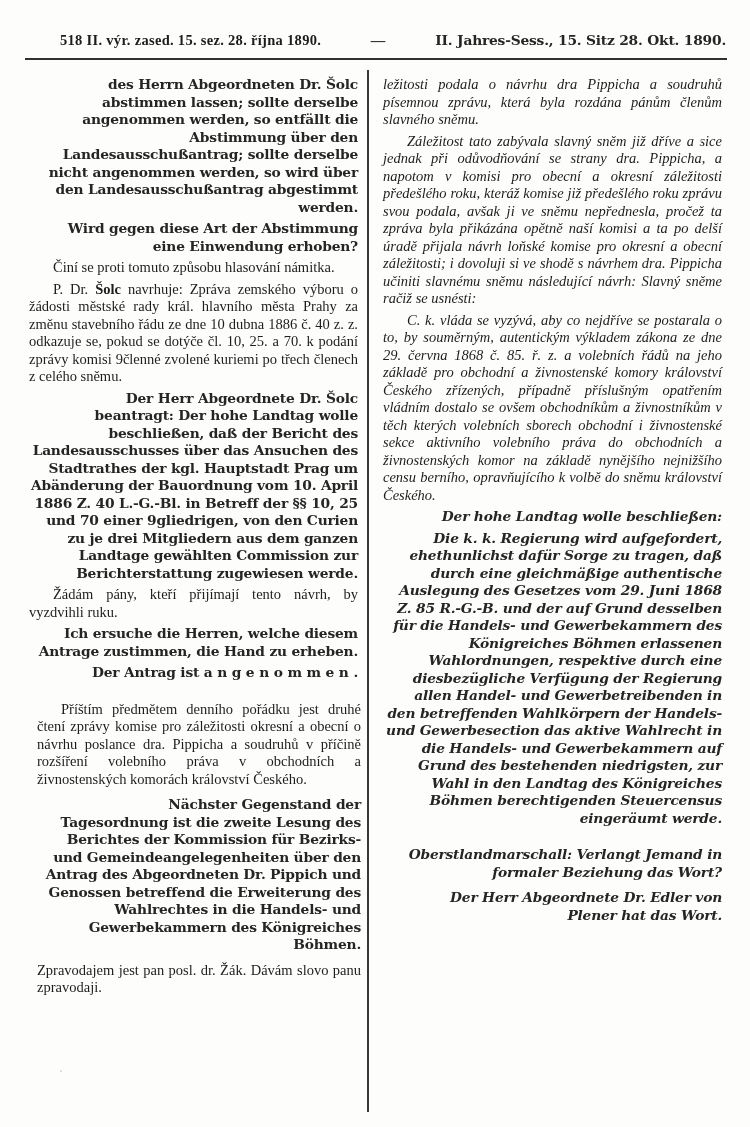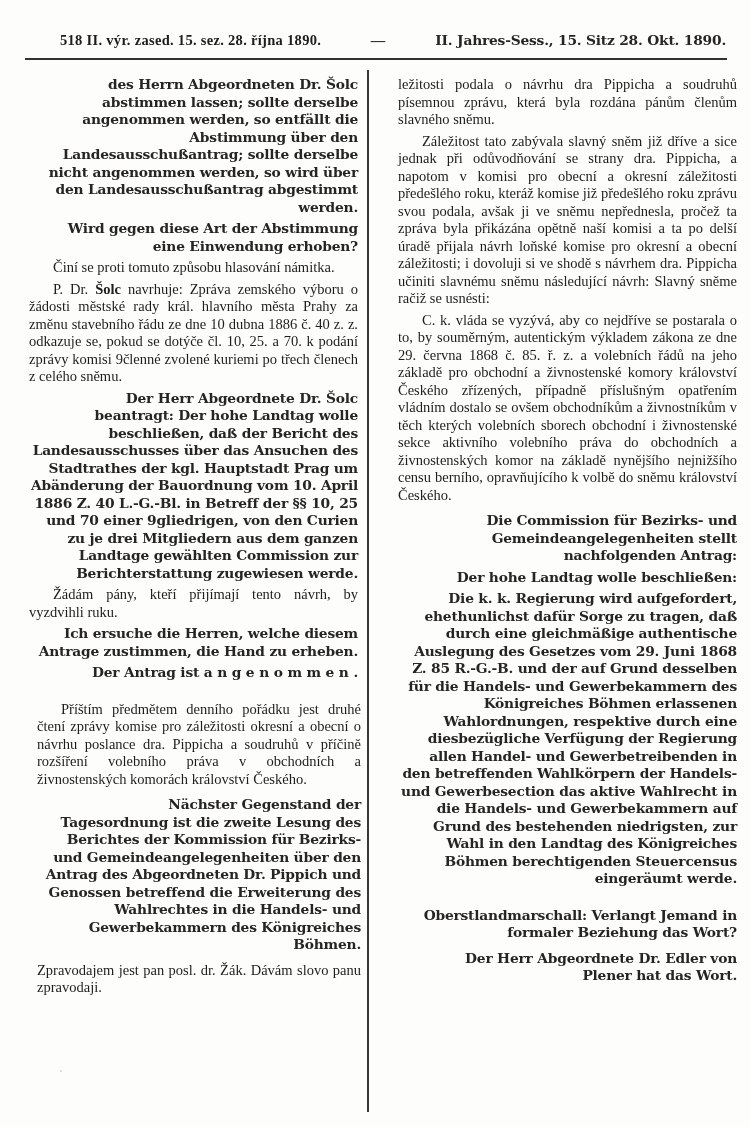--- a/index.html
+++ b/index.html
@@ -50,21 +50,21 @@
     background: #3a3835;
   }
   
   .col {
     position: absolute;
     top: 72px;
     text-align: justify;
     line-height: 17.5px;
   }
   .col.left  { left: 25px;  width: 337px; }
-  .col.right { left: 394px; width: 347px; }
+  .col.right { left: 379px; width: 347px; font-style: italic; }
   .col p { margin: 4px; padding: 0; }
   
   p.cs, span.cs { font-family: "Liberation Serif", serif; font-size: 14.5px; }
   p.de, span.de {
     font-family: "DejaVu Serif", serif;
     font-size: 13.8px;
     font-weight: bold;           
     letter-spacing: -0.2px;
     color: #262522;
     text-align: right;
@@ -102,21 +102,20 @@
       <p class="de indent"><span>Ich ersuche die Herren, welche diesem Antrage zustimmen, die Hand zu erheben.</span></p>
       <p class="de indent"><span>Der Antrag ist </span><span class="spaced">angenommen</span><span>.</span></p>
       <p class="cs indent inset gap"><span>Příštím předmětem denního pořádku jest druhé čtení zprávy komise pro záležitosti okresní a obecní o návrhu poslance dra. Pippicha a soudruhů v příčině rozšíření volebního práva v obchodních a živnostenských komorách království Českého.</span></p>
       <p class="de indent inset gap-sm"><span>Nächster Gegenstand der Tagesordnung ist die zweite Lesung des Berichtes der Kommission für Bezirks- und Gemeindeangelegenheiten über den Antrag des Abgeordneten Dr. Pippich und Genossen betreffend die Erweiterung des Wahlrechtes in die Handels- und Gewerbekammern des Königreiches Böhmen.</span></p>
       <p class="cs inset gap-sm"><span>Zpravodajem jest pan posl. dr. Žák. Dávám slovo panu zpravodaji.</span></p>
     </div>
   <div class="col right" id="col-right">
       <p class="cs"><span>ležitosti podala o návrhu dra Pippicha a soudruhů písemnou zprávu, která byla rozdána pánům členům slavného sněmu.</span></p>
       <p class="cs indent"><span>Záležitost tato zabývala slavný sněm již dříve a sice jednak při odůvodňování se strany dra. Pippicha, a napotom v komisi pro obecní a okresní záležitosti předešlého roku, kteráž komise již předešlého roku zprávu svou podala, avšak ji ve sněmu nepřednesla, pročež ta zpráva byla přikázána opětně naší komisi a ta po delší úradě přijala návrh loňské komise pro okresní a obecní záležitosti; i dovoluji si ve shodě s návrhem dra. Pippicha učiniti slavnému sněmu následující návrh: Slavný sněme račiž se usnésti:</span></p>
       <p class="cs indent"><span>C. k. vláda se vyzývá, aby co nejdříve se postarala o to, by souměrným, autentickým výkladem zákona ze dne 29. června 1868 č. 85. ř. z. a volebních řádů na jeho základě pro obchodní a živnostenské komory království Českého zřízených, případně příslušným opatřením vládním dostalo se ovšem obchodníkům a živnostníkům v těch kterých volebních sborech obchodní i živnostenské sekce aktivního volebního práva do obchodních a živnostenských komor na základě nynějšího nejnižšího censu berního, opravňujícího k volbě do sněmu království Českého.</span></p>
-      <p class="de indent gap-sm"><span>Die Commission für Bezirks- und Gemeindeangelegenheiten stellt nachfolgenden Antrag:</span></p>
       <p class="de indent"><span>Der hohe Landtag wolle beschließen:</span></p>
       <p class="de indent"><span>Die k. k. Regierung wird aufgefordert, ehethunlichst dafür Sorge zu tragen, daß durch eine gleichmäßige authentische Auslegung des Gesetzes vom 29. Juni 1868 Z. 85 R.-G.-B. und der auf Grund desselben für die Handels- und Gewerbekammern des Königreiches Böhmen erlassenen Wahlordnungen, respektive durch eine diesbezügliche Verfügung der Regierung allen Handel- und Gewerbetreibenden in den betreffenden Wahlkörpern der Handels- und Gewerbesection das aktive Wahlrecht in die Handels- und Gewerbekammern auf Grund des bestehenden niedrigsten, zur Wahl in den Landtag des Königreiches Böhmen berechtigenden Steuercensus eingeräumt werde.</span></p>
       <p class="de indent gap"><span class="bold">Oberstlandmarschall</span><span>: Verlangt Jemand in formaler Beziehung das Wort?</span></p>
       <p class="de indent gap-sm"><span>Der Herr Abgeordnete Dr. Edler von Plener hat das Wort.</span></p>
     </div>
 
   <div class="speck" style="left:60px;top:1070px;"></div>
   <div class="speck" style="left:700px;top:140px;"></div>
 </div>
 

